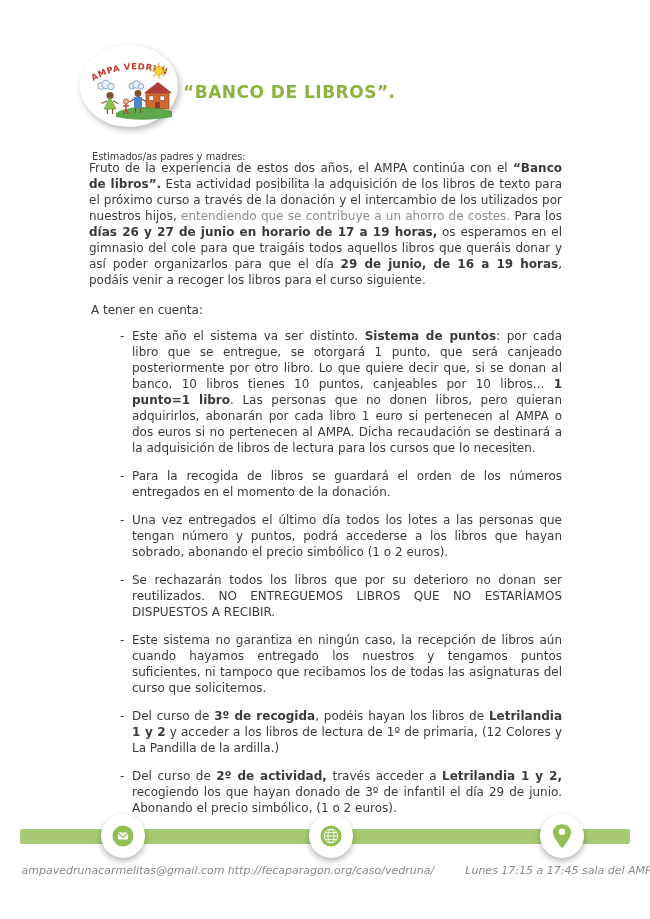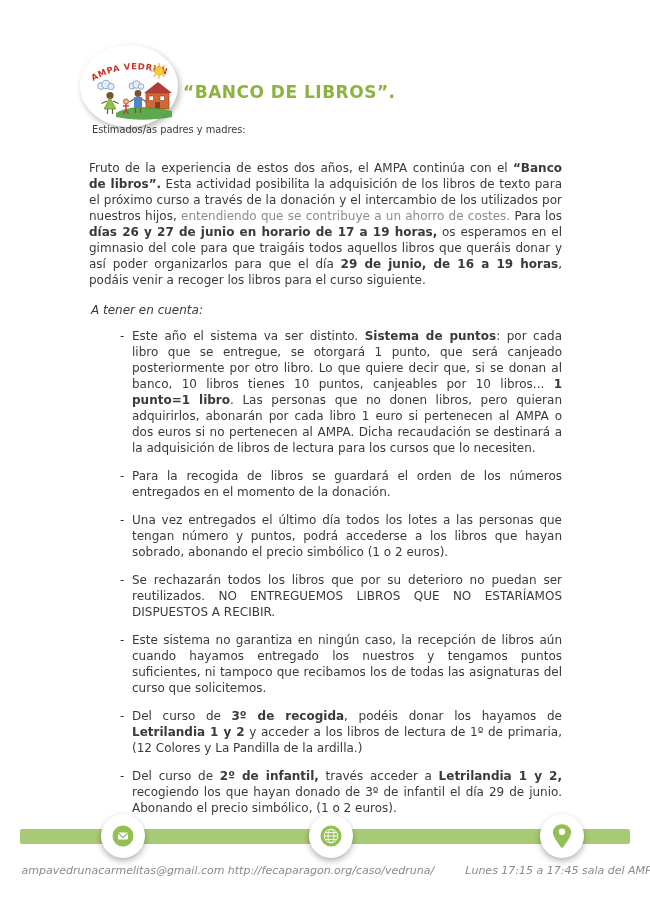--- a/index.html
+++ b/index.html
@@ -15,30 +15,30 @@
     border-radius:50%;box-shadow:2px 3px 6px rgba(0,0,0,0.28);
   }
   .logo svg{width:100%;height:100%;}
   .title{
     position:absolute;left:183px;top:82px;font-size:17px;font-weight:bold;
     letter-spacing:0.5px;color:#8bb33d;
   }
   .date{
     position:absolute;left:0;top:116px;width:565px;text-align:right;font-size:10px;color:#3a3a3a;
   }
-  .greeting{position:absolute;left:92px;top:124px;font-size:9.8px;color:#3a3a3a;}
+  .greeting{position:absolute;left:92px;top:151px;font-size:9.8px;color:#3a3a3a;}
 
   
   .body-col{
     position:absolute;left:89px;top:160px;width:473px;
     font-size:12px;line-height:16px;text-align:justify;color:#3a3a3a;
   }
   .body-col .b{font-weight:bold;}
   .body-col .muted{color:#8c8c8c;}
-  .note-heading{margin:14px 0 10px 2px;text-align:left;font-style:italic;}
+  .note-heading{margin:14px 0 10px 2px;text-align:left;}
   .bullet-row{display:flex;padding-left:31px;margin-bottom:12px;}
   .bullet-row .dash{width:12px;flex:none;}
   .bullet-row .btext{flex:1;text-align:justify;}
   .closing{margin-top:12px;}
 
   
   .foot-bar{
     position:absolute;left:20px;top:829px;width:610px;height:15px;
     background:#a8ca74;border-radius:2px;
   }
@@ -140,33 +140,33 @@
         <div class="bullet-row">
           <span class="dash">-</span>
           <div class="btext"><span>Para la recogida de libros se guardará el orden de los números entregados en el momento de la donación.</span></div>
         </div>
         <div class="bullet-row">
           <span class="dash">-</span>
           <div class="btext"><span>Una vez entregados el último día todos los lotes a las personas que tengan número y puntos, podrá accederse a los libros que hayan sobrado, abonando el precio simbólico (1 o 2 euros).</span></div>
         </div>
         <div class="bullet-row">
           <span class="dash">-</span>
-          <div class="btext"><span>Se rechazarán todos los libros que por su deterioro no puedan ser reutilizados. NO ENTREGUEMOS LIBROS QUE NO ESTARÍAMOS DISPUESTOS A RECIBIR.</span></div>
+          <div class="btext"><span>Se rechazarán todos los libros que por su deterioro no donan ser reutilizados. NO ENTREGUEMOS LIBROS QUE NO ESTARÍAMOS DISPUESTOS A RECIBIR.</span></div>
         </div>
         <div class="bullet-row">
           <span class="dash">-</span>
           <div class="btext"><span>Este sistema no garantiza en ningún caso, la recepción de libros aún cuando hayamos entregado los nuestros y tengamos puntos suficientes, ni tampoco que recibamos los de todas las asignaturas del curso que solicitemos.</span></div>
         </div>
         <div class="bullet-row">
           <span class="dash">-</span>
-          <div class="btext"><span>Del curso de </span><span class="b">3º de recogida</span><span>, podéis donar los hayamos de </span><span class="b">Letrilandia 1 y 2</span><span> y acceder a los libros de lectura de 1º de primaria, (12 Colores y La Pandilla de la ardilla.)</span></div>
-        </div>
-        <div class="bullet-row">
-          <span class="dash">-</span>
-          <div class="btext"><span>Del curso de </span><span class="b">2º de infantil,</span><span> través acceder a </span><span class="b">Letrilandia 1 y 2,</span><span> recogiendo los que hayan donado de 3º de infantil el día 29 de junio. Abonando el precio simbólico, (1 o 2 euros).</span></div>
+          <div class="btext"><span>Del curso de </span><span class="b">3º de recogida</span><span>, podéis hayan los libros de </span><span class="b">Letrilandia 1 y 2</span><span> y acceder a los libros de lectura de 1º de primaria, (12 Colores y La Pandilla de la ardilla.)</span></div>
+        </div>
+        <div class="bullet-row">
+          <span class="dash">-</span>
+          <div class="btext"><span>Del curso de </span><span class="b">2º de actividad,</span><span> través acceder a </span><span class="b">Letrilandia 1 y 2,</span><span> recogiendo los que hayan donado de 3º de infantil el día 29 de junio. Abonando el precio simbólico, (1 o 2 euros).</span></div>
         </div>
       </div>
   </div>
 
   <div class="foot-bar"></div>
 
   <div class="foot-circle fc-email">
     <svg width="24" height="24" viewBox="-12 -12 24 24">
       <circle r="10.5" fill="#94bf55"></circle>
       <rect x="-5" y="-3.5" width="10" height="7" rx="1" fill="#ffffff"></rect>

